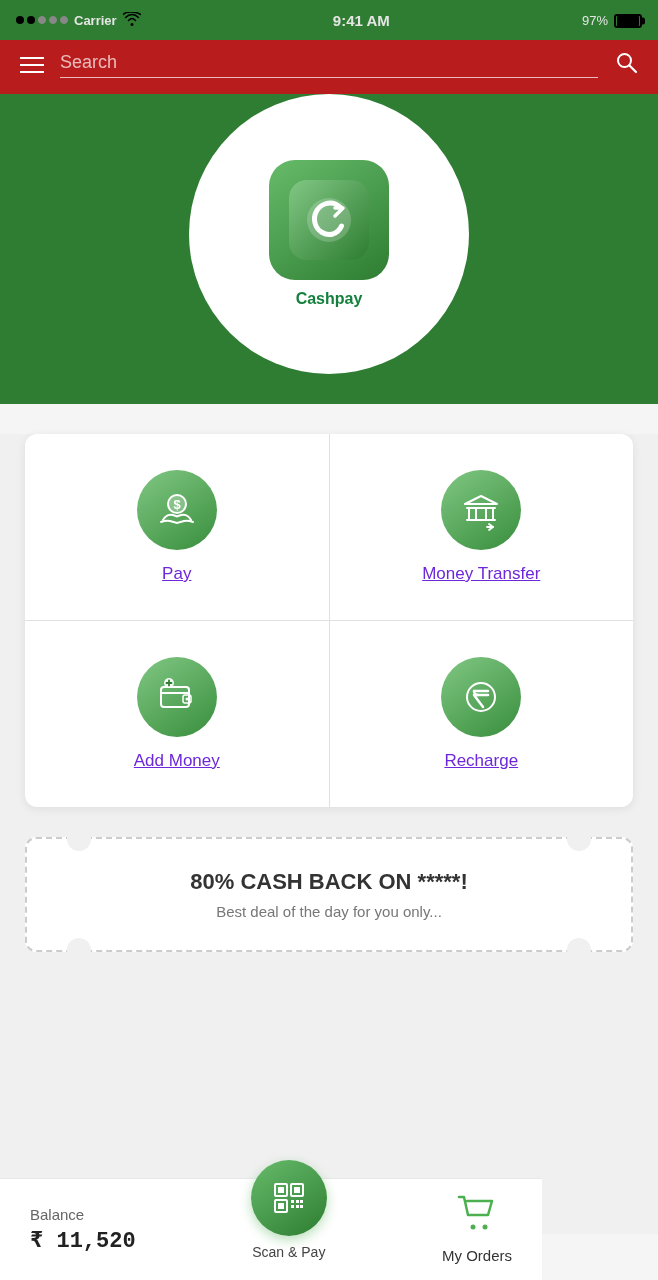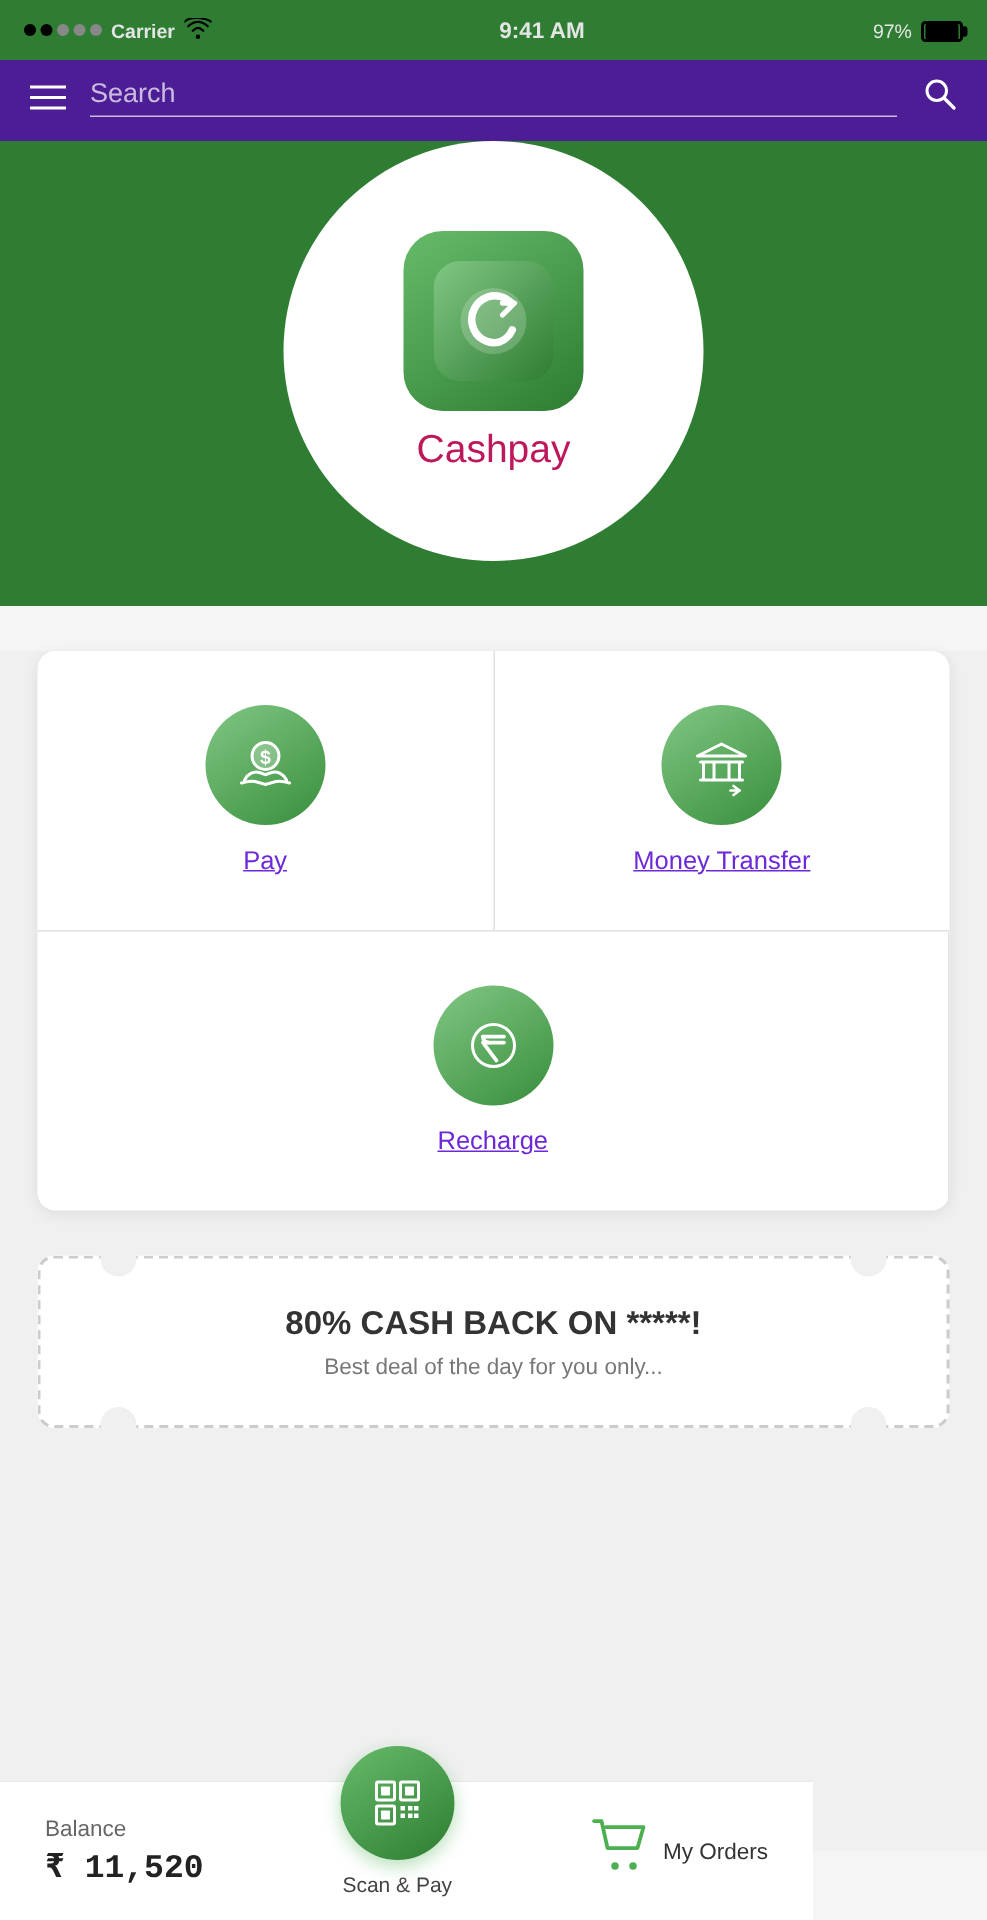--- a/index.html
+++ b/index.html
@@ -41,21 +41,21 @@
       content: ''; position: absolute; right: -5px; top: 50%;
       transform: translateY(-50%); width: 3px; height: 7px;
       background: #000; border-radius: 0 2px 2px 0;
     }
     .battery-fill {
       background: #000; height: 10px; width: 92%; border-radius: 1px; margin: 0 1px;
     }
 
     
     .search-bar {
-      background: #4c1d95;
+      background: #b91c1c;
       padding: 10px 20px 14px;
       display: flex;
       align-items: center;
       gap: 16px;
     }
     .hamburger-icon {
       display: flex; flex-direction: column; gap: 5px; cursor: pointer;
     }
     .hamburger-icon span {
       display: block; width: 24px; height: 2px; background: #fff;
@@ -95,21 +95,21 @@
       margin-bottom: 30px;
     }
     .logo-icon {
       width: 120px; height: 120px;
       background: linear-gradient(145deg, #66bb6a, #2e7d32);
       border-radius: 26px;
       display: flex; align-items: center; justify-content: center;
     }
     .logo-svg { width: 80px; height: 80px; }
     .logo-text {
-      font-size: 26px; font-weight: 400; color: #be185d;
+      font-size: 16px; font-weight: 700; color: #15803d;
     }
 
     
     .main-content {
       background: #f0f0f0;
       min-height: 800px;
     }
 
     
     .grid-card {
@@ -190,21 +190,21 @@
     .scan-icon-circle {
       width: 76px; height: 76px;
       border-radius: 50%;
       background: linear-gradient(145deg, #66bb6a, #2e7d32);
       display: flex; align-items: center; justify-content: center;
       margin-top: -40px;
       box-shadow: 0 4px 12px rgba(76,175,80,0.4);
     }
     .scan-label { font-size: 14px; color: #444; }
     .my-orders-btn {
-      display: flex; flex-direction: row; align-items: center;
+      display: flex; flex-direction: column; align-items: center;
       cursor: pointer; gap: 8px; justify-content: space-between;
     }
     .orders-icon { font-size: 34px; color: #4caf50; }
     .orders-label { font-size: 15px; color: #333; font-weight: 500; }
 
     
     .bottom-spacer { height: 110px; }
   </style>
 </head>
 <body>
@@ -301,20 +301,35 @@
 
             <path d="M30 36l4 3-4 3" stroke="#fff" stroke-width="1.8" stroke-linecap="round" stroke-linejoin="round"></path>
             <path d="M34 39H28" stroke="#fff" stroke-width="1.8" stroke-linecap="round"></path>
           </svg>
         </div>
         <span class="grid-label">Money Transfer</span>
       </div>
     </div>
     <div class="grid-row">
 
+      <div class="grid-cell">
+        <div class="grid-icon-circle">
+          <svg width="44" height="44" viewBox="0 0 44 44" fill="none">
+
+            <rect x="6" y="12" width="28" height="20" rx="3" stroke="#fff" stroke-width="2" fill="none"></rect>
+            <path d="M6 18h28" stroke="#fff" stroke-width="2"></path>
+            <rect x="28" y="20" width="8" height="8" rx="2" stroke="#fff" stroke-width="1.5" fill="none"></rect>
+            <circle cx="32" cy="24" r="1.5" fill="#fff"></circle>
+
+            <circle cx="14" cy="8" r="5" fill="#fff" opacity="0.9"></circle>
+            <path d="M14 5.5v5M11.5 8h5" stroke="#2e7d32" stroke-width="1.8" stroke-linecap="round"></path>
+          </svg>
+        </div>
+        <span class="grid-label">Add Money</span>
+      </div>
 
       <div class="grid-cell">
         <div class="grid-icon-circle">
           <svg width="44" height="44" viewBox="0 0 44 44" fill="none">
 
             <circle cx="22" cy="22" r="14" stroke="#fff" stroke-width="2" fill="none"></circle>
             <path d="M15 16h14M15 20h14M15 20L24 32" stroke="#fff" stroke-width="2.5" stroke-linecap="round"></path>
             <path d="M15 16c0 3.3 2.7 4 4 4" stroke="#fff" stroke-width="2.5" stroke-linecap="round"></path>
           </svg>
         </div>

